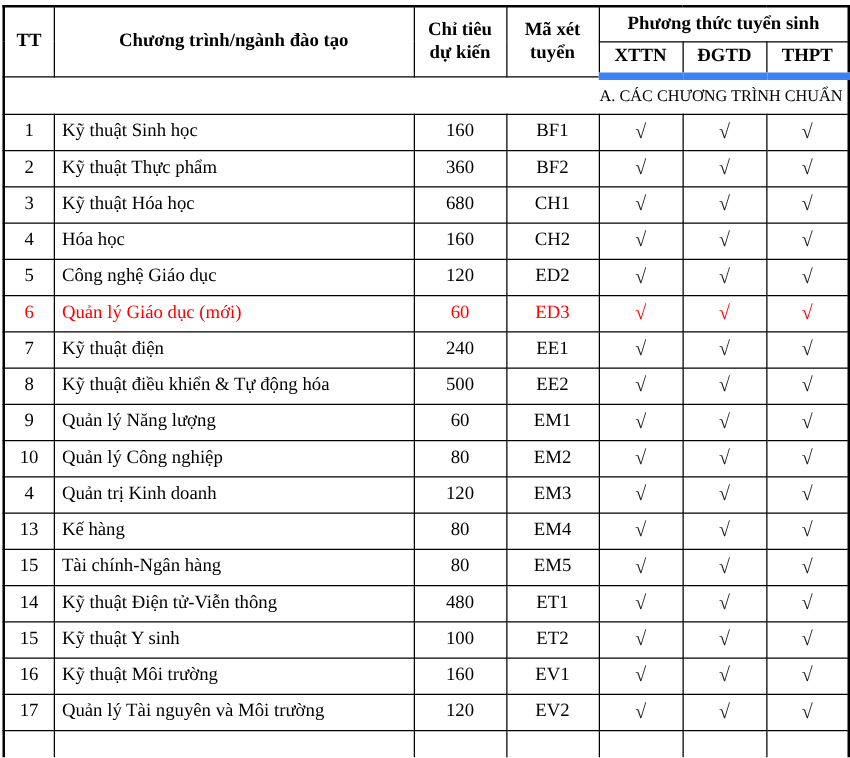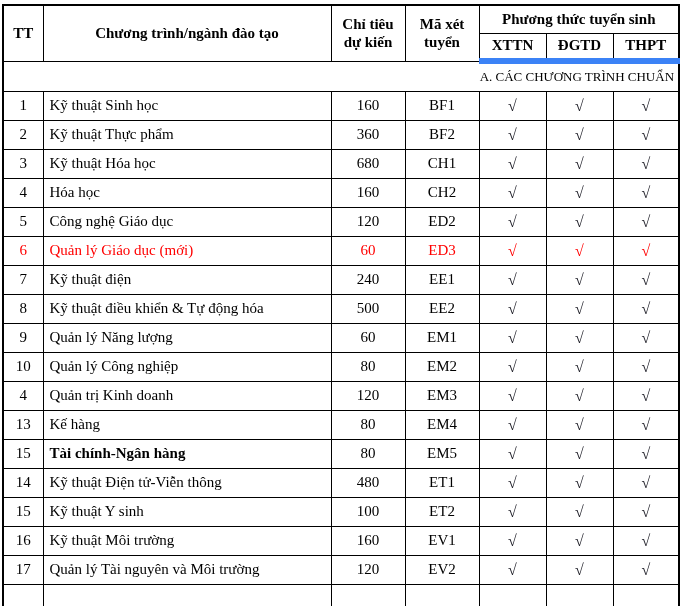--- a/index.html
+++ b/index.html
@@ -41,21 +41,21 @@
   tr.sub-header th { height: 28px; }
   col.c-tt    { width: 40px; }
   col.c-prog  { width: 288px; }
   col.c-quota { width: 74px; }
   col.c-code  { width: 74px; }
   col.c-m1    { width: 67px; }
   col.c-m2    { width: 67px; }
   col.c-m3    { width: 66px; }
   td.c { text-align: center; }
   td.l { text-align: left; padding-left: 6px; }
-  td.b { font-weight: bold; margin-top: 16px; }
+  td.b { font-weight: normal; margin-top: 16px; }
   td.chk { font-size: 16px; color: #1f1f28; }
   tr.red td { color: #ff0000; }
   tr.red td.chk { color: #ff0000; }
   tr.section-row td {
     font-weight: normal;
     font-size: 13px;
     height: 30px;
     padding-left: 6px;
     text-align: right;
   }

